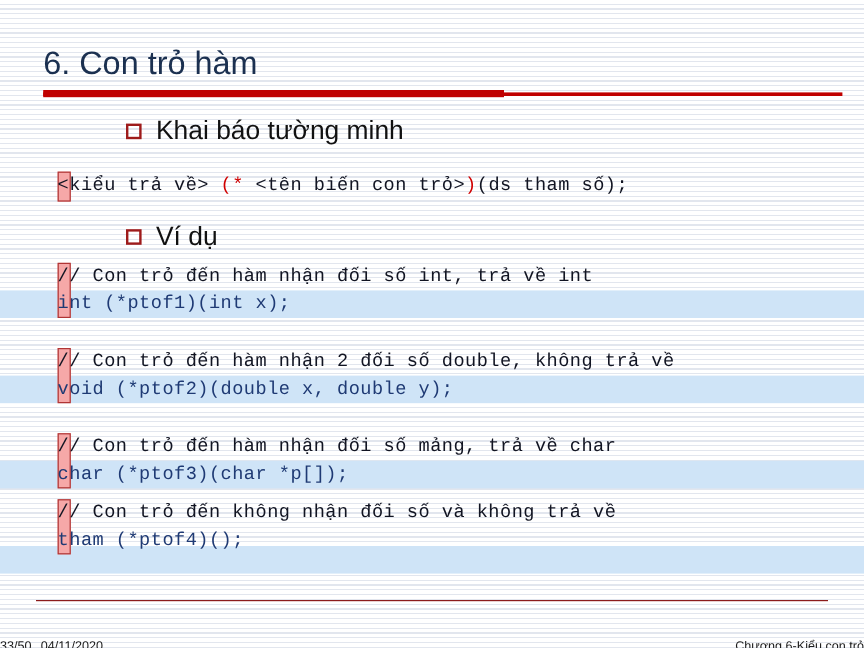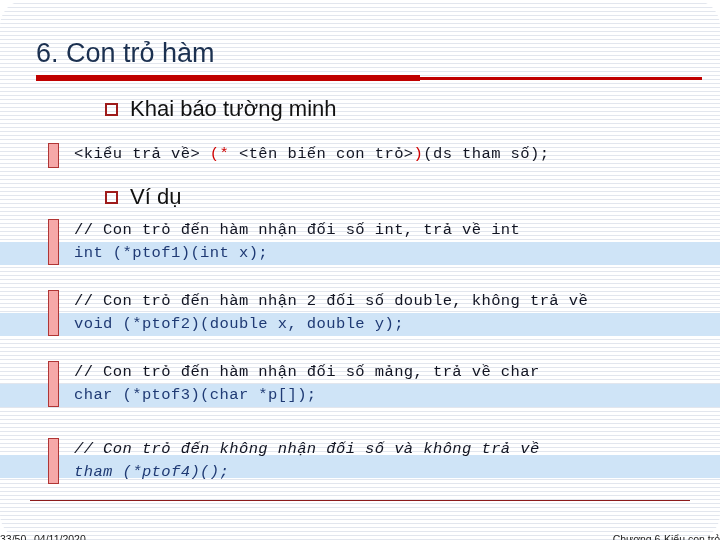--- a/index.html
+++ b/index.html
@@ -21,21 +21,20 @@
     inset: 0;
     width: 720px;
     height: 540px;
     background-color: #ffffff;
     background-image: repeating-linear-gradient(
         to bottom,
         #ffffff 0px,
         #ffffff 3px,
         #e2e6ee 3px,
         #e2e6ee 4px);
-    border-radius: 26px;
   }
 
   
   #title {
     position: absolute;
     left: 36px;
     top: 36px;
     width: 660px;
     font-size: 27px;
     line-height: 34px;
@@ -103,21 +102,20 @@
     border: 1px solid #b03535;
     box-sizing: border-box;
   }
   .code-line {
     position: relative;
     height: 23px;
     line-height: 23px;
     font-family: "Liberation Mono", monospace;
     font-size: 15.5px;
     letter-spacing: 0.4px;
-    padding-left: 26px;
     color: #1b3050;
   }
   .code-line.dark  { color: #111422; }
   .code-line.blue  { color: #1f3a74; }
   .band {
     position: absolute;
     left: 0;
     width: 720px;
     background: #cfe4f7;
   }
@@ -186,21 +184,21 @@
     <div class="code-line dark">// Con trỏ đến hàm nhận 2 đối số double, không trả về</div>
     <div class="code-line blue">void (*ptof2)(double x, double y);</div>
   </div>
 
   <div class="code-block" style="top:361px;">
     <div class="code-bar" style="height:46px;"></div>
     <div class="code-line dark">// Con trỏ đến hàm nhận đối số mảng, trả về char</div>
     <div class="code-line blue">char (*ptof3)(char *p[]);</div>
   </div>
 
-  <div class="code-block" style="top:438px;font-style:italic;">
+  <div class="code-block" style="top:416px;">
     <div class="code-bar" style="height:46px;"></div>
     <div class="code-line dark">// Con trỏ đến không nhận đối số và không trả về</div>
     <div class="code-line blue">tham (*ptof4)();</div>
   </div>
 
   <div id="footer-rule"></div>
   <div class="footer-text" id="footer-date">04/11/2020</div>
   <div class="footer-text" id="footer-center">Chương 6-Kiểu con trỏ</div>
   <div class="footer-text" id="footer-page">33/50</div>
 

